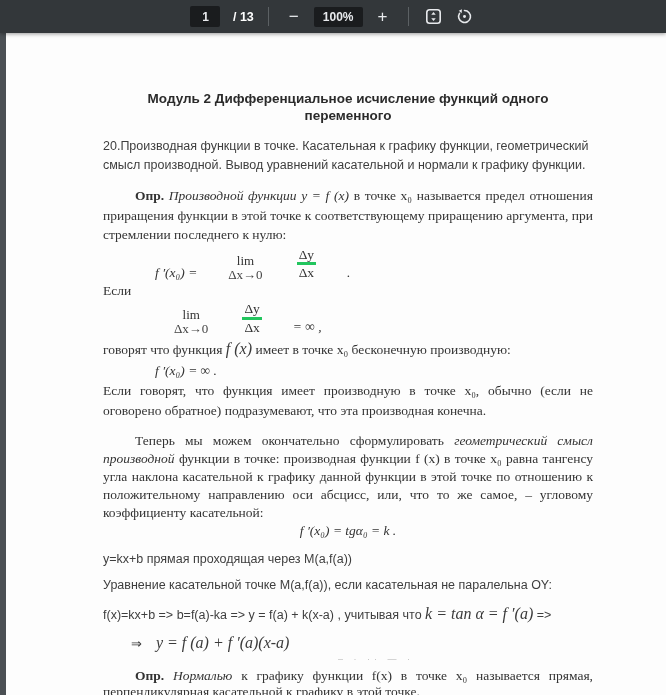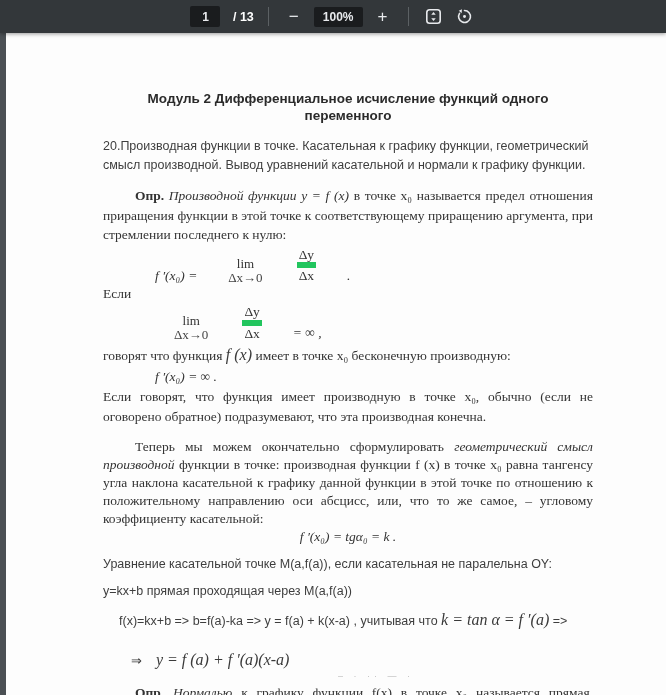--- a/index.html
+++ b/index.html
@@ -40,26 +40,26 @@
   .formula{font-family:"Liberation Serif","DejaVu Serif",serif;font-style:italic;font-size:13.5px;color:#333;display:flex;align-items:flex-end;gap:28px;}
   .f-ind1{margin:2px 0 1px 52px;}
   .f-ind2{margin:2px 0 1px 68px;}
   .f-plain{margin:1px 0 2px 52px;}
   .f-center{justify-content:center;margin:2px 0 4px;}
 
   .lim{display:inline-flex;flex-direction:column;align-items:center;font-style:normal;line-height:1;margin:0 3px;}
   .lim-top{font-size:13px;}
   .lim-sub{font-size:13px;margin-top:1px;color:#444;}
   .frac{display:inline-flex;flex-direction:column;align-items:center;line-height:1.15;margin:0 3px;vertical-align:middle;}
-  .frac .den{border-top:6px solid #22c55e;padding:0 2px;}
+  .frac .den{border-top:3px solid #22c55e;padding:0 2px;}
 
   .tan-line1{margin:12px 0 0;}
   .tan-line2{margin:13px 0 0;}
-  .tan-line3{margin:13px 16px 0;}
-  .tan-line4{margin:22px 0 0 28px;}
+  .tan-line3{margin:13px 0 0;}
+  .tan-line4{margin:11px 0 0 28px;}
   .mathish{font-family:"Liberation Serif","DejaVu Serif",serif;font-style:italic;font-size:16px;color:#3a3a3a;}
   .arrow{font-size:13px;margin-right:14px;color:#3a3a3a;}
 
   .artifact{color:#bfbfbf;font-size:9px;letter-spacing:4px;margin:3px 0 0 235px;height:9px;line-height:9px;overflow:hidden;}
   .subm{font-style:normal;}
 </style>
 </head>
 <body>
 
 <div class="viewer">
@@ -131,22 +131,22 @@
       <p class="serif p-inf"><span>говорят что функция  </span><i class="mathish">f (x)</i><span> имеет в точке x₀ бесконечную производную:</span></p>
 
       <div class="formula f-plain">f ′(x₀) = ∞ .</div>
 
       <p class="serif just p-finite">Если говорят, что функция имеет производную в точке x₀, обычно (если не оговорено обратное) подразумевают, что эта производная конечна.</p>
 
       <p class="serif just indent p-geo"><span>Теперь мы можем окончательно сформулировать </span><i>геометрический смысл производной</i><span> функции в точке: производная функции f (x) в точке x₀ равна тангенсу угла наклона касательной к графику данной функции в этой точке по отношению к положительному направлению оси абсцисс,  или, что то же самое, – угловому коэффициенту касательной:</span></p>
 
       <div class="formula f-center">f ′(x₀) = tgα₀ = k .</div>
 
+      <p class="sans tan-line2">y=kx+b прямая проходящая через M(a,f(a))</p>
       <p class="sans tan-line1">Уравнение касательной точке M(a,f(a)), если касательная не паралельна OY:</p>
-      <p class="sans tan-line2">y=kx+b прямая проходящая через M(a,f(a))</p>
       <p class="sans tan-line3"><span>f(x)=kx+b =&gt; b=f(a)-ka =&gt; y = f(a) + k(x-a) , учитывая что </span><i class="mathish">k = tan α = f ′(a)</i><span> =&gt;</span></p>
       <p class="sans tan-line4"><span class="arrow">⇒</span><i class="mathish">y = f (a) + f ′(a)(x-a)</i></p>
 
       <div class="artifact">–  ·  ··  —  ·</div>
 
       <p class="serif just indent p-def2"><span class="b">Опр.</span><i> Нормалью</i><span> к графику функции f(x) в точке x₀ называется прямая, перпендикулярная касательной к графику в этой точке.</span></p>
 
       <p class="serif just indent p-school"><span>Из школьного курса известно, что угловые коэффициенты перпендикулярных прямых связаны равенством </span></p>
 
     </div>

